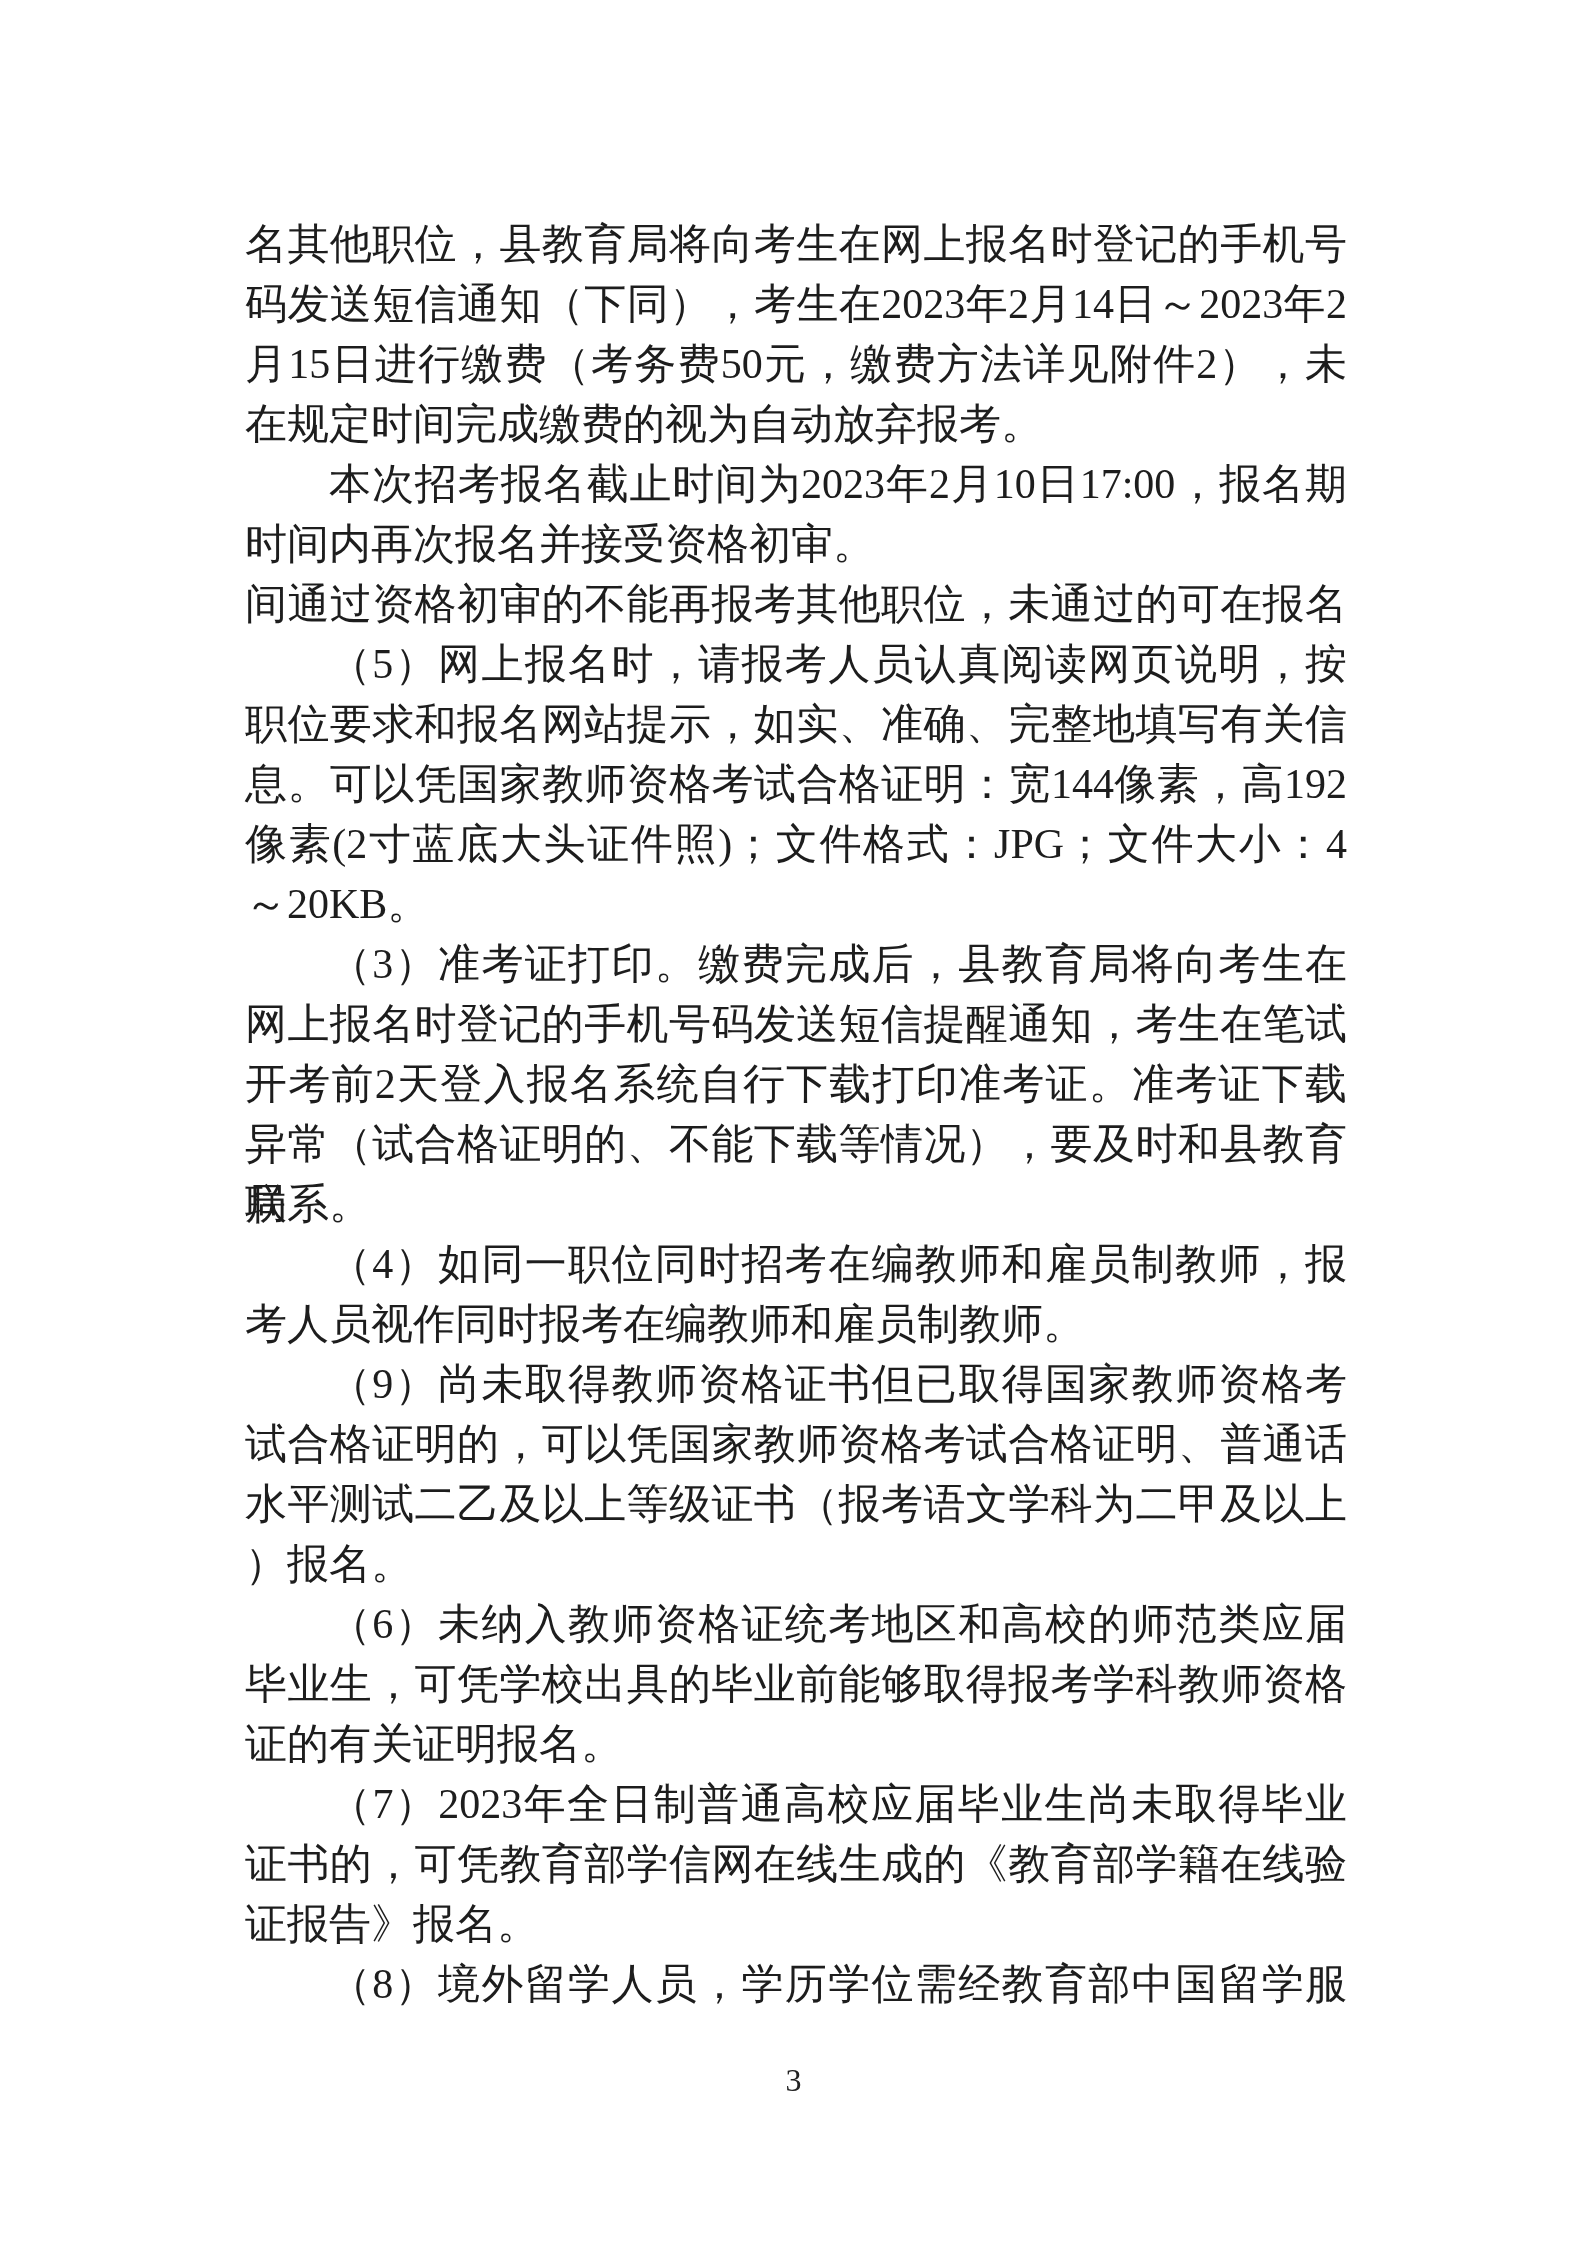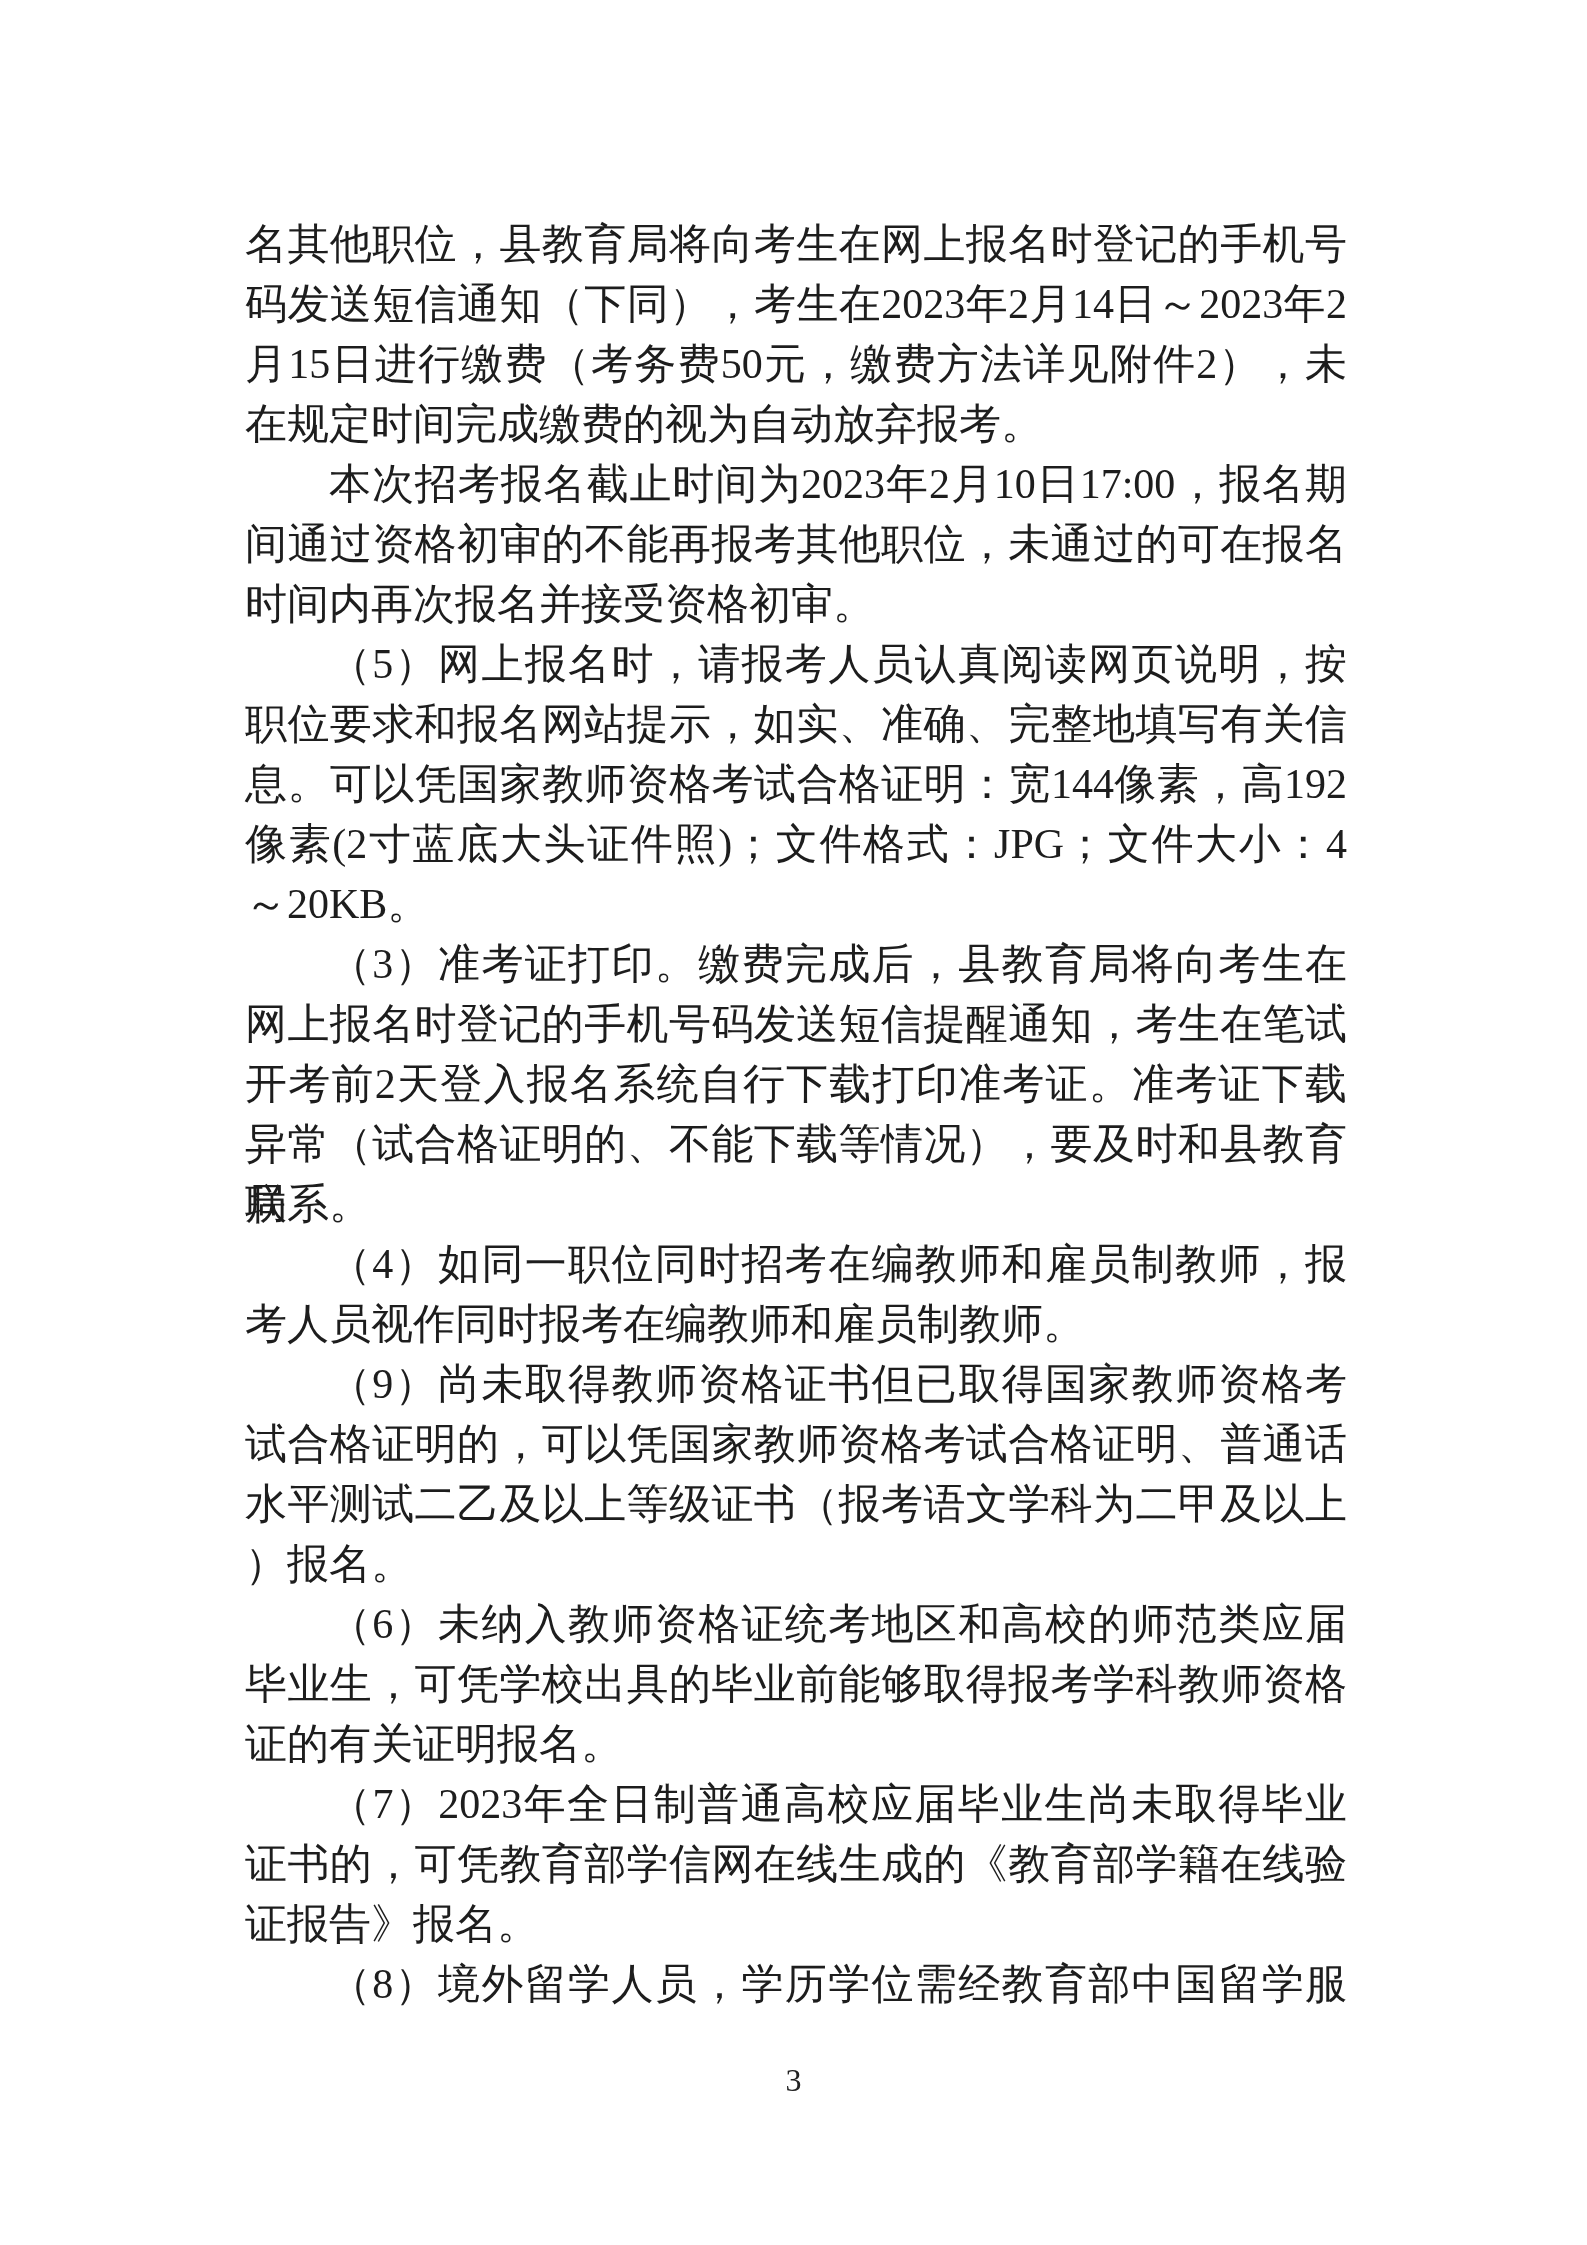--- a/index.html
+++ b/index.html
@@ -57,22 +57,22 @@
 </head>
 <body>
 
 <div class="page">
   <div class="text-block">
       <div class="line">名其他职位，县教育局将向考生在网上报名时登记的手机号</div>
       <div class="line">码发送短信通知（下同），考生在2023年2月14日～2023年2</div>
       <div class="line">月15日进行缴费（考务费50元，缴费方法详见附件2），未</div>
       <div class="line last">在规定时间完成缴费的视为自动放弃报考。</div>
       <div class="line indent">本次招考报名截止时间为2023年2月10日17:00，报名期</div>
+      <div class="line last">时间内再次报名并接受资格初审。</div>
       <div class="line">间通过资格初审的不能再报考其他职位，未通过的可在报名</div>
-      <div class="line last">时间内再次报名并接受资格初审。</div>
       <div class="line indent">（5）网上报名时，请报考人员认真阅读网页说明，按</div>
       <div class="line">职位要求和报名网站提示，如实、准确、完整地填写有关信</div>
       <div class="line">息。可以凭国家教师资格考试合格证明：宽144像素，高192</div>
       <div class="line">像素(2寸蓝底大头证件照)；文件格式：JPG；文件大小：4</div>
       <div class="line last">～20KB。</div>
       <div class="line indent">（3）准考证打印。缴费完成后，县教育局将向考生在</div>
       <div class="line">网上报名时登记的手机号码发送短信提醒通知，考生在笔试</div>
       <div class="line">开考前2天登入报名系统自行下载打印准考证。准考证下载</div>
       <div class="line">异常（试合格证明的、不能下载等情况），要及时和县教育局</div>
       <div class="line last">联系。</div>

